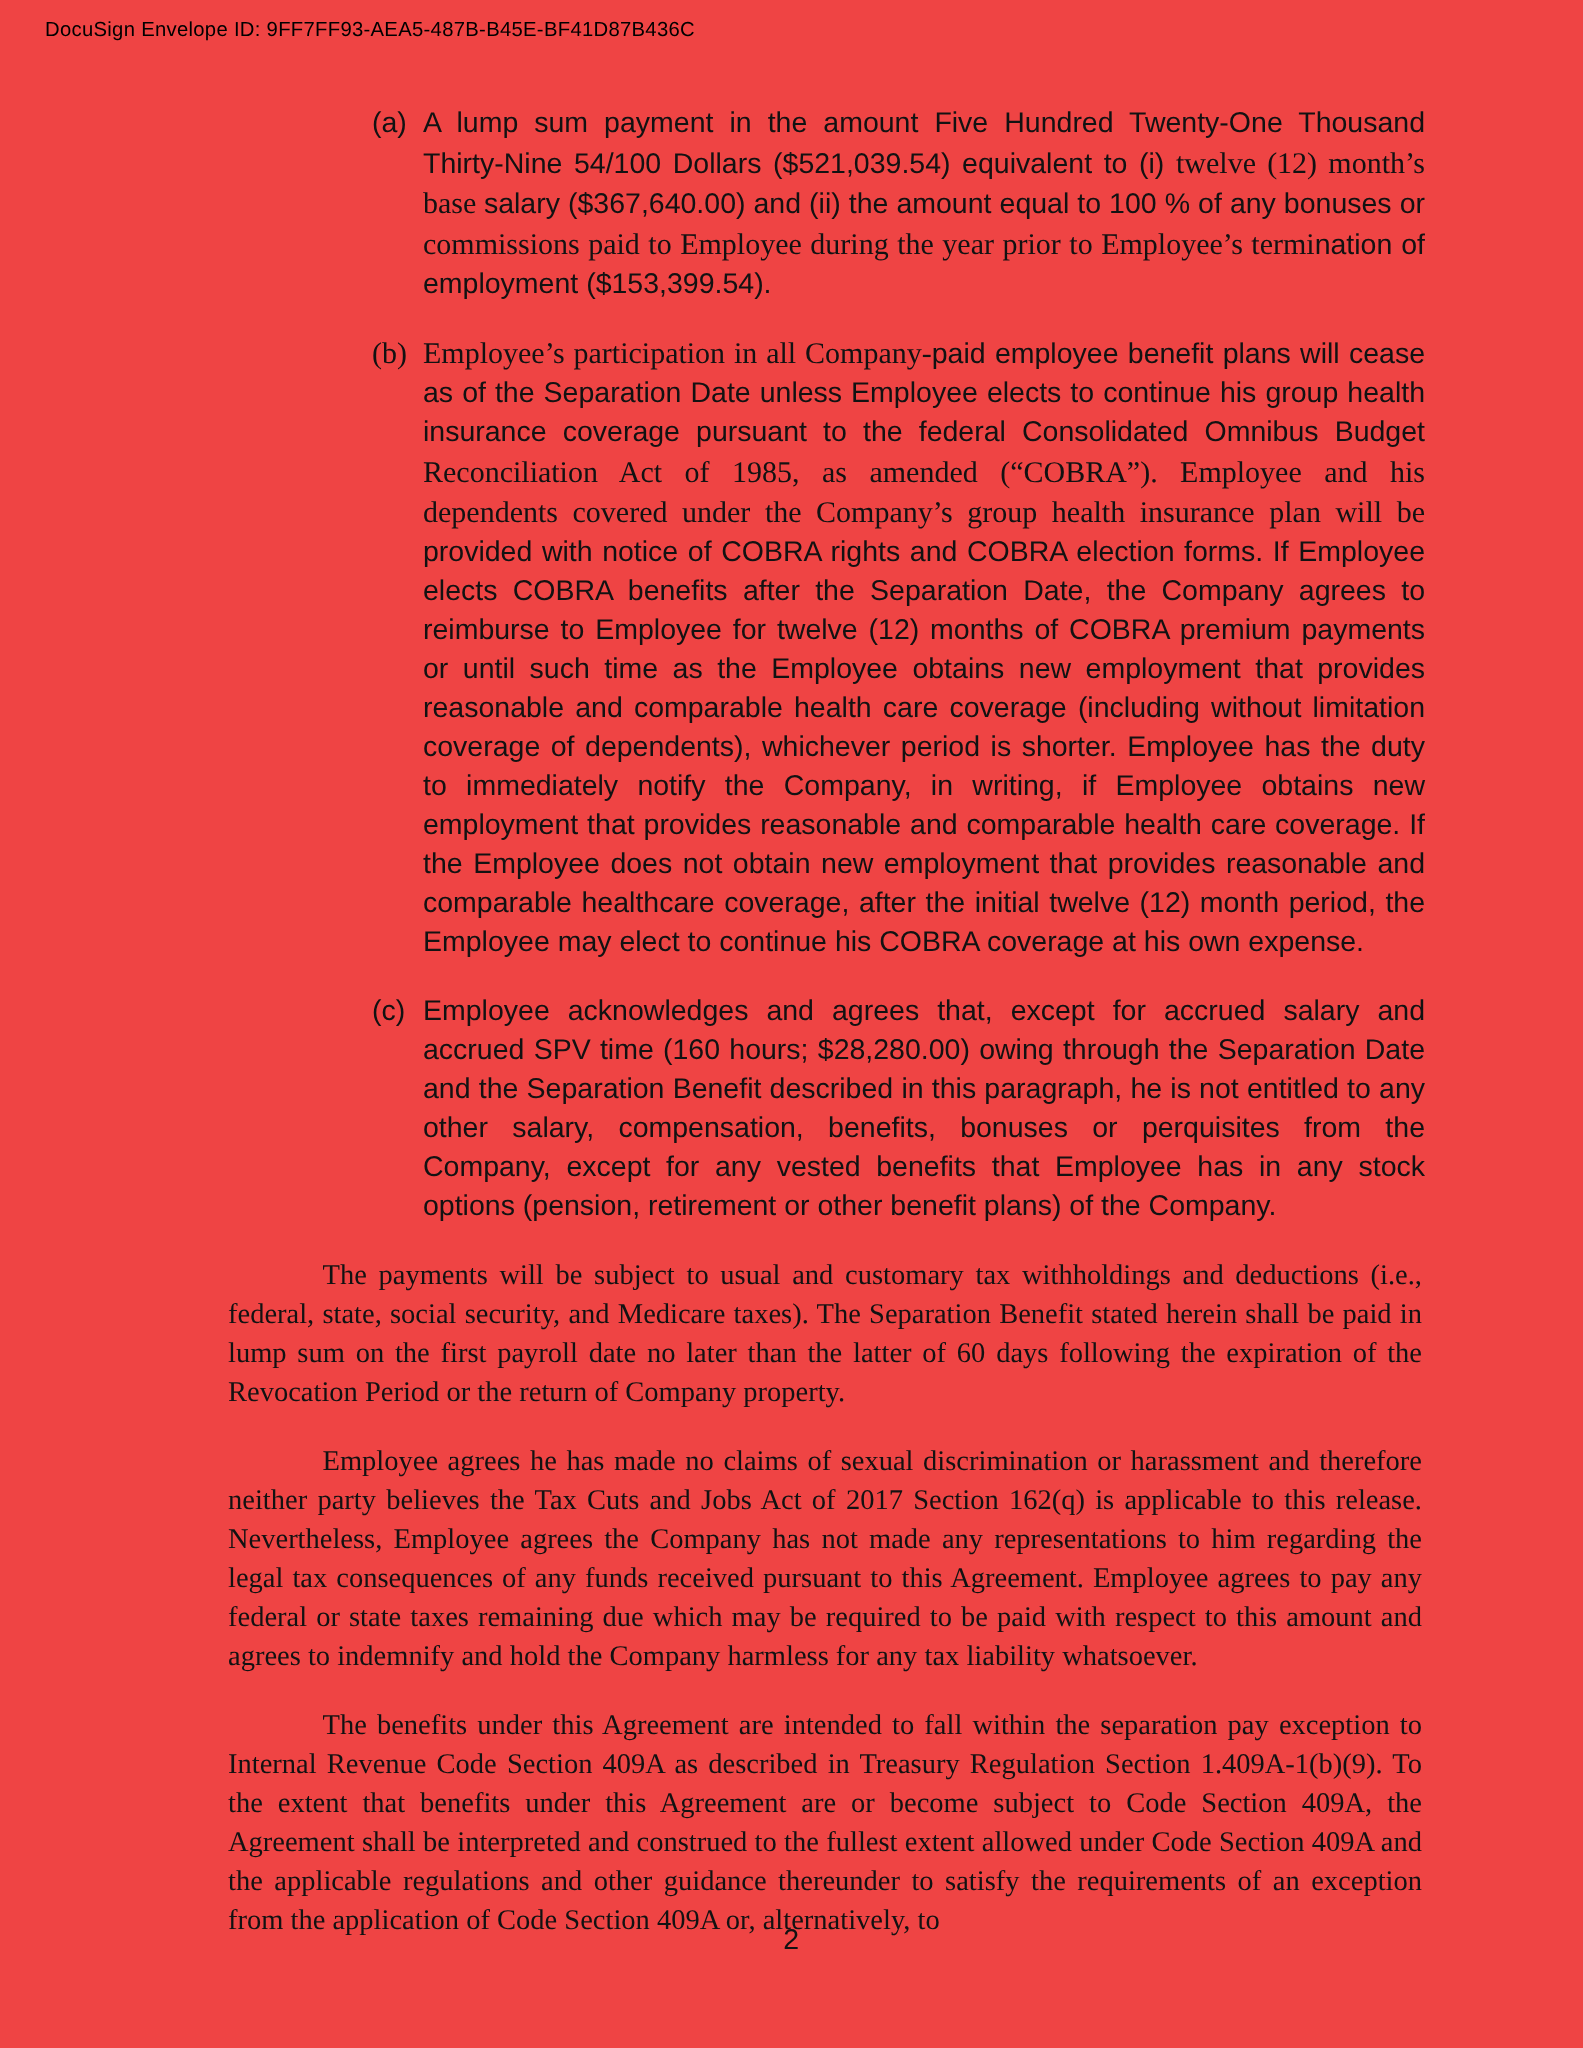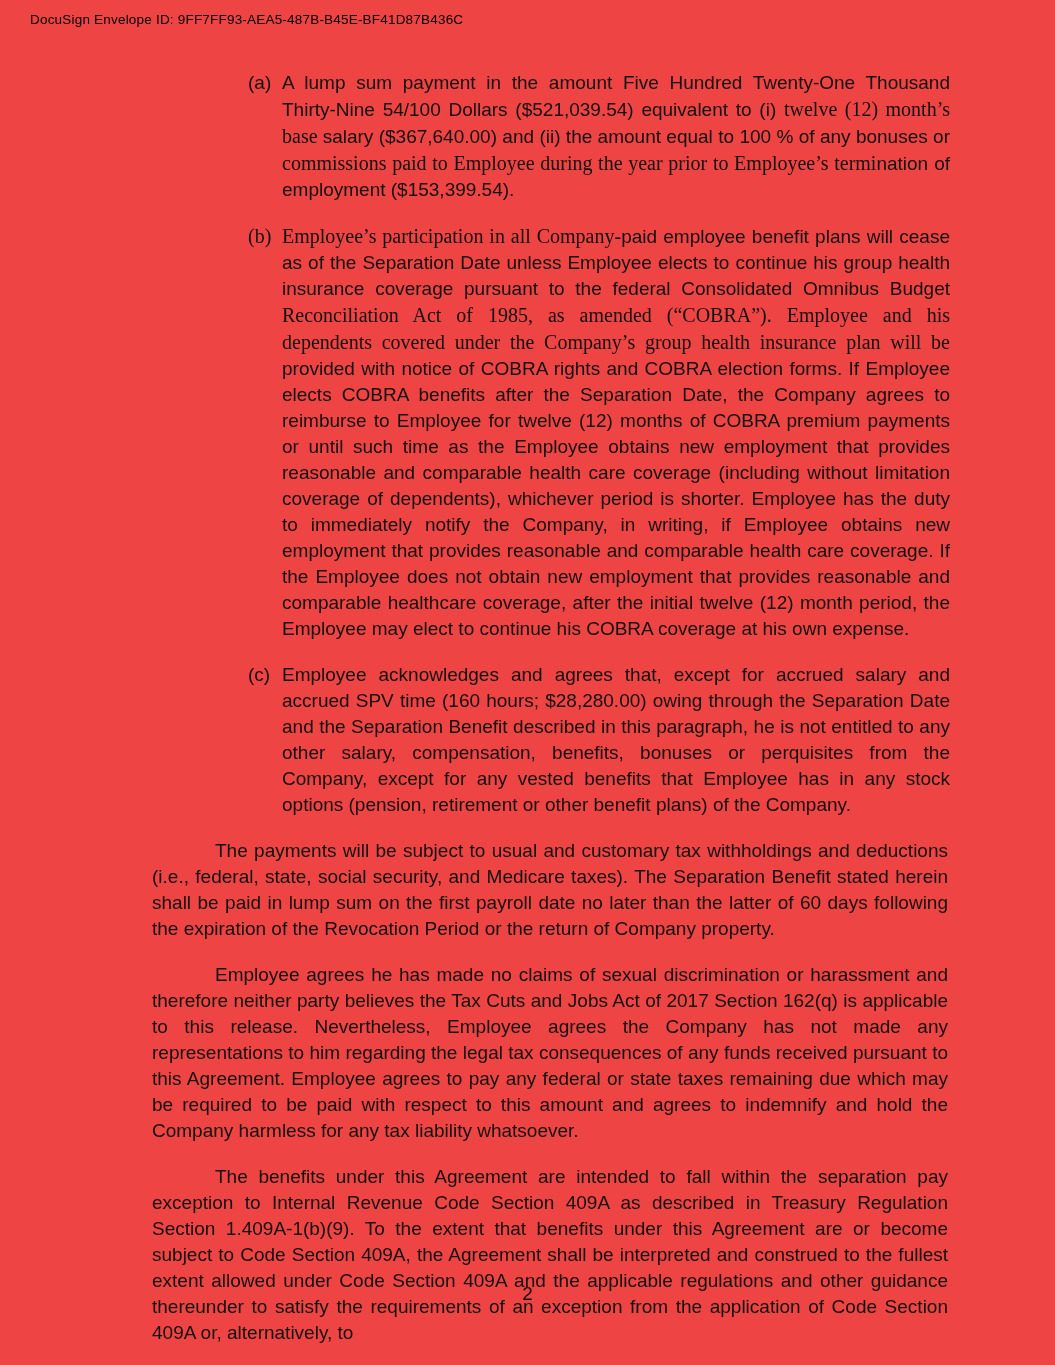--- a/index.html
+++ b/index.html
@@ -43,20 +43,21 @@
   }
   .clause .marker {
     position: absolute;
     left: 0;
     top: 0;
   }
   .body-para {
     margin: 0 0 20px 0;
     text-align: justify;
     text-indent: 63px;
+    font-family: Liberation Serif, serif;
   }
   .serif {
     font-family: "Liberation Serif", serif;
     font-size: 20px;
   }
   .page-number {
     position: absolute;
     top: 1283px;
     left: 0;
     width: 100%;

